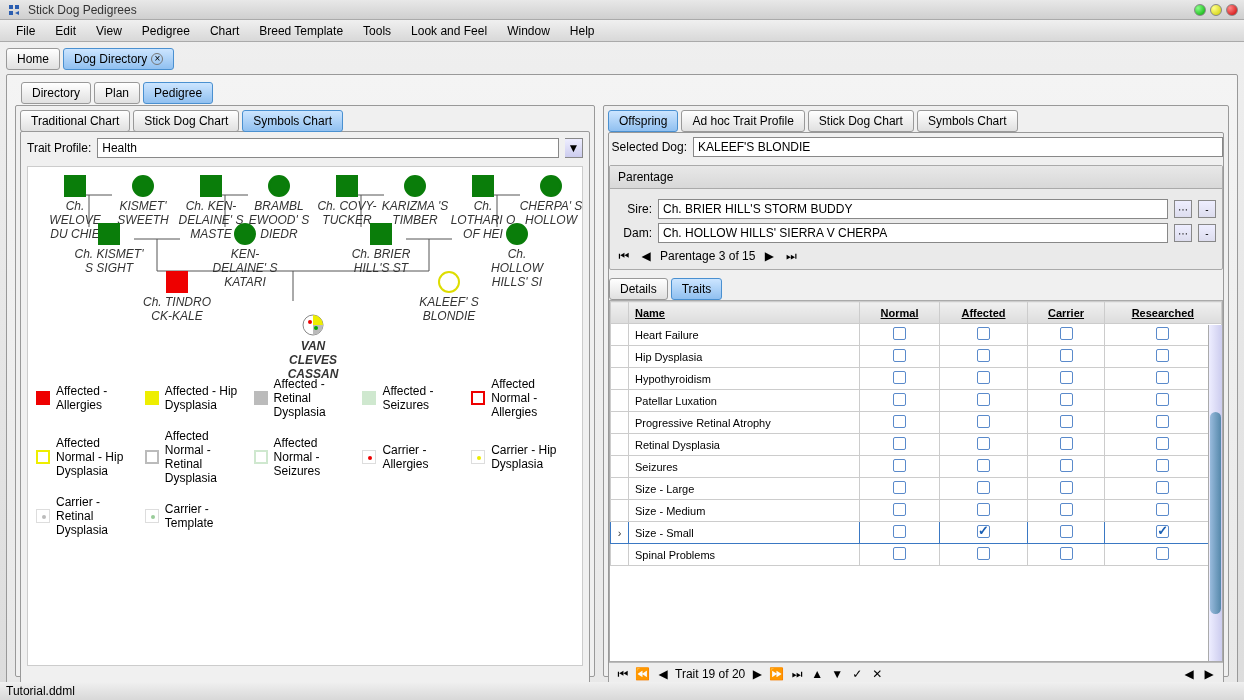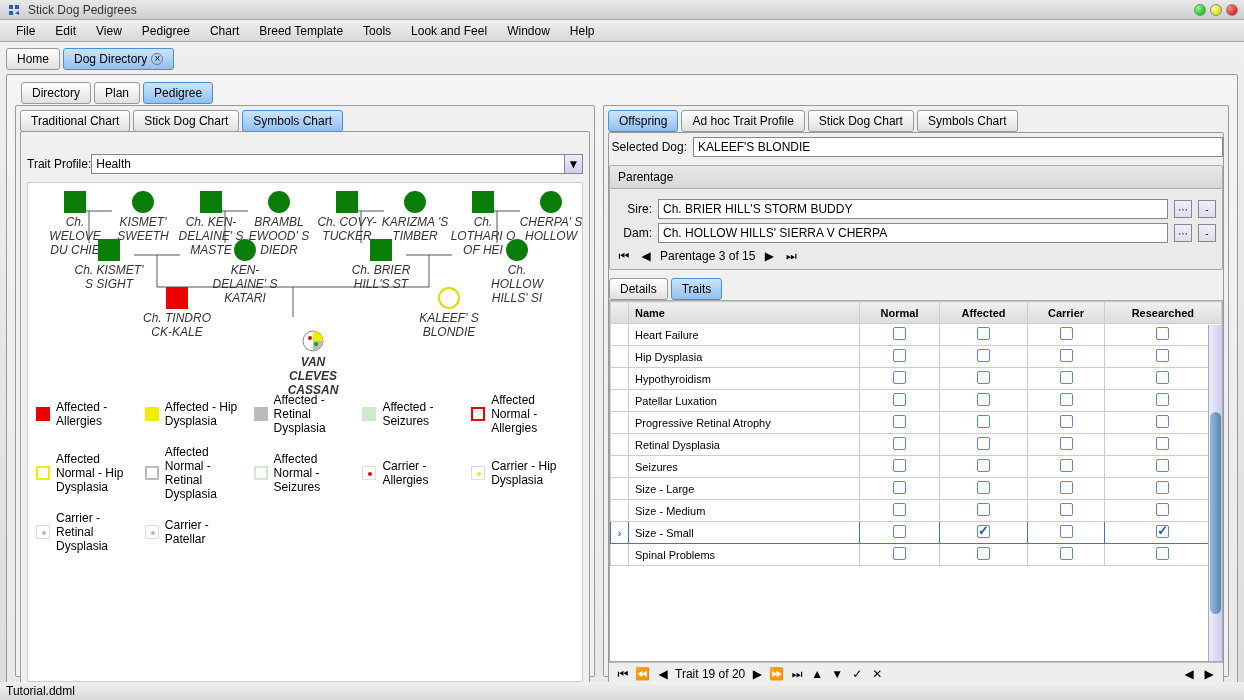--- a/index.html
+++ b/index.html
@@ -26,21 +26,21 @@
 
 .content { border: 1px solid #999; border-radius: 2px; background: linear-gradient(to bottom, #f4f4f4, #e8e8e8); padding: 8px; display: flex; gap: 8px; height: 612px; }
 
 .left-panel, .right-panel { border: 1px solid #999; border-radius: 2px; background: #f0f0f0; padding: 4px; }
 .left-panel { width: 580px; }
 .right-panel { flex: 1; }
 
 .sub-tabs { display: flex; gap: 3px; margin-bottom: 0; }
 .sub-panel { border: 1px solid #999; border-radius: 2px; background: #f0f0f0; padding: 6px; margin-top: -1px; height: 554px; }
 
-.trait-row { display: flex; align-items: center; margin-bottom: 8px; margin-top: 16px; }
+.trait-row { display: flex; align-items: center; gap: 6px; margin-bottom: 8px; }
 .trait-select { flex: 1; height: 20px; border: 1px solid #888; background: #fff; padding: 0 4px; display: flex; align-items: center; }
 .trait-dd { width: 18px; height: 20px; border: 1px solid #888; border-left: none; background: linear-gradient(to bottom,#eef,#cce); display: flex; align-items: center; justify-content: center; }
 
 .chart-area { background: #fff; border: 1px solid #ccc; height: 500px; position: relative; padding: 8px; }
 .chart-nodes { position: relative; height: 190px; }
 .node { position: absolute; text-align: center; width: 70px; font-size: 9px; font-style: italic; color: #333; }
 .node .shape { width: 22px; height: 22px; margin: 0 auto 2px; }
 .sq { background: #0a7d0a; border: 2px solid #0a7d0a; }
 .sq.red { background: #e00; border-color: #e00; }
 .cir { background: #0a7d0a; border: 2px solid #0a7d0a; border-radius: 50%; }
@@ -69,21 +69,21 @@
 
 .parentage-box { border: 1px solid #aaa; border-radius: 2px; margin: 4px 0 8px; background: #eaeaea; }
 .parentage-head { padding: 4px 8px; border-bottom: 1px solid #aaa; background: linear-gradient(to bottom,#e8e8e8,#d8d8d8); }
 .parentage-body { padding: 6px; }
 .nav-row { display: flex; align-items: center; gap: 6px; margin-top: 6px; font-size: 11px; }
 .nav-btn { width: 16px; height: 14px; display: flex; align-items: center; justify-content: center; cursor: pointer; }
 
 .traits-table-wrap { flex:1; border: 1px solid #aaa; background:#fff; position:relative; overflow:hidden; }
 .traits-table { width: 100%; border-collapse: collapse; }
 .traits-table th, .traits-table td { border: 1px solid #ccc; padding: 3px 6px; font-size: 11px; height: 22px; }
-.traits-table th { background: linear-gradient(to bottom,#f0f0f0,#dcdcdc); text-align: left; }
+.traits-table th { background: linear-gradient(to bottom,#f0f0f0,#dcdcdc); text-align: left; text-decoration: underline; }
 .traits-table th.c { text-align: center; }
 .traits-table td.c { text-align: center; }
 .traits-table .selrow td { background: #fff; border: 1px solid #3a78c3; }
 .traits-table .rowptr { width: 16px; text-align:center; color:#333; }
 .cb { display:inline-block; width:13px; height:13px; border:1px solid #5a8acb; background:#fff; border-radius:2px; position:relative; }
 .cb.checked::after { content:'✓'; position:absolute; top:-3px; left:0; color:#1a5fb4; font-size:13px; font-weight:bold; }
 .scrollbar-v { position:absolute; right:0; top:24px; bottom:0; width:14px; background:linear-gradient(to right,#eef,#cce); border-left:1px solid #aaa; }
 .scrollbar-v .thumb { position:absolute; top:26%; height:60%; left:1px; right:1px; background:linear-gradient(to right,#9bd,#58a); border-radius:6px; }
 
 .table-nav { display: flex; align-items: center; gap: 4px; padding: 4px 6px; border-top: 1px solid #bbb; background: #eee; font-size: 11px; }
@@ -269,21 +269,21 @@
                 <div class="legend-item">
                   <div class="swatch swd yel"></div>
                   <span>Carrier - Hip Dysplasia</span>
                 </div>
                 <div class="legend-item">
                   <div class="swatch swd gray"></div>
                   <span>Carrier - Retinal Dysplasia</span>
                 </div>
                 <div class="legend-item">
                   <div class="swatch swd lg"></div>
-                  <span>Carrier - Patellar</span>
+                  <span>Carrier - Template</span>
                 </div>
               </div>
           </div>
         </div>
       </div>
 
       <div class="right-panel">
         <div class="sub-tabs" id="right-tabs">
             <div class="tab active">Offspring</div>
             <div class="tab">Ad hoc Trait Profile</div>

